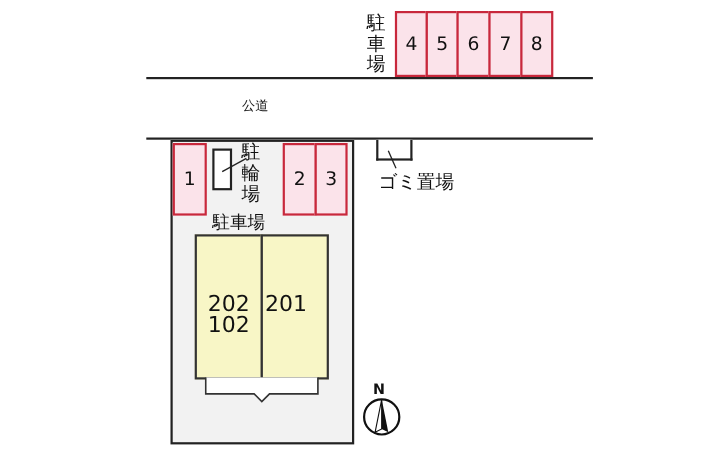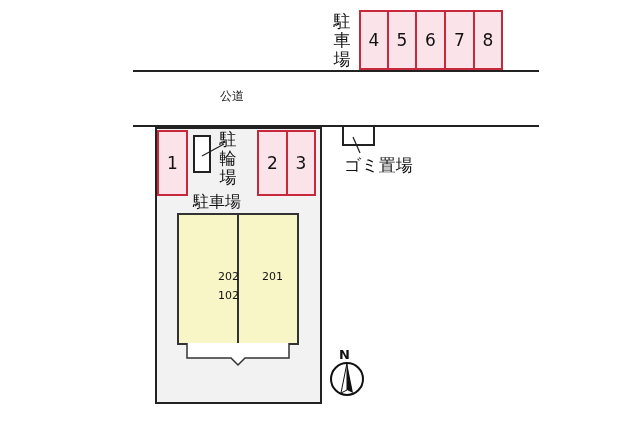--- a/index.html
+++ b/index.html
@@ -3,21 +3,21 @@
 <meta charset="utf-8">
 <style>
   html,body{margin:0;padding:0;background:#fff;}
   body{width:640px;height:426px;position:relative;overflow:hidden;font-family:"DejaVu Sans","Liberation Sans",sans-serif;color:#111;}
   .abs{position:absolute;}
   .road-line{position:absolute;left:133px;width:406px;height:2px;background:#222;}
   .pk{position:absolute;background:#fbe3ea;border:2px solid #c8283c;box-sizing:border-box;display:flex;align-items:center;justify-content:center;font-size:17px;}
   .vtext{position:absolute;font-size:17px;line-height:19px;width:20px;text-align:center;}
   .lot{position:absolute;left:155px;top:127px;width:167px;height:277px;background:#f2f2f2;border:2px solid #222;box-sizing:border-box;}
   .bld{position:absolute;background:#f8f6c6;border:2px solid #333;box-sizing:border-box;}
-  .unit{position:absolute;font-size:11px;line-height:19px;text-align:right;}
+  .unit{position:absolute;font-size:20px;line-height:19px;text-align:center;}
 </style>
 </head>
 <body>
 
 <div class="vtext" style="left:332px;top:12px;">
   <div>駐</div>
   <div>車</div>
   <div>場</div>
 </div>
 <div class="pk" style="left:359px;top:10px;width:30px;height:60px;">

